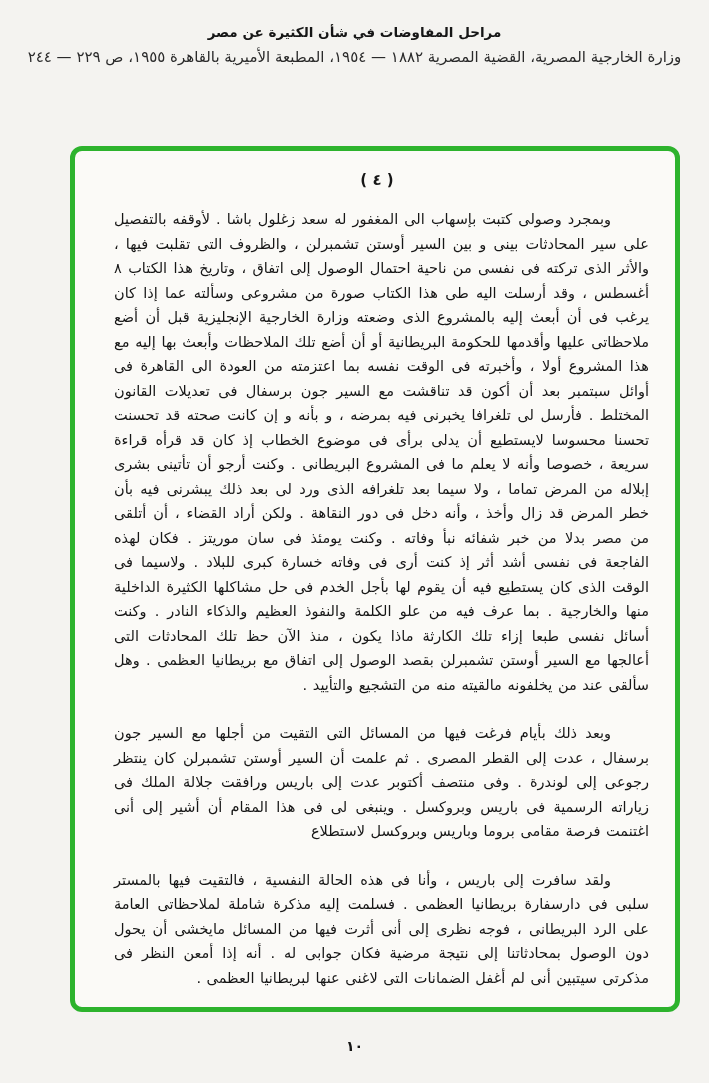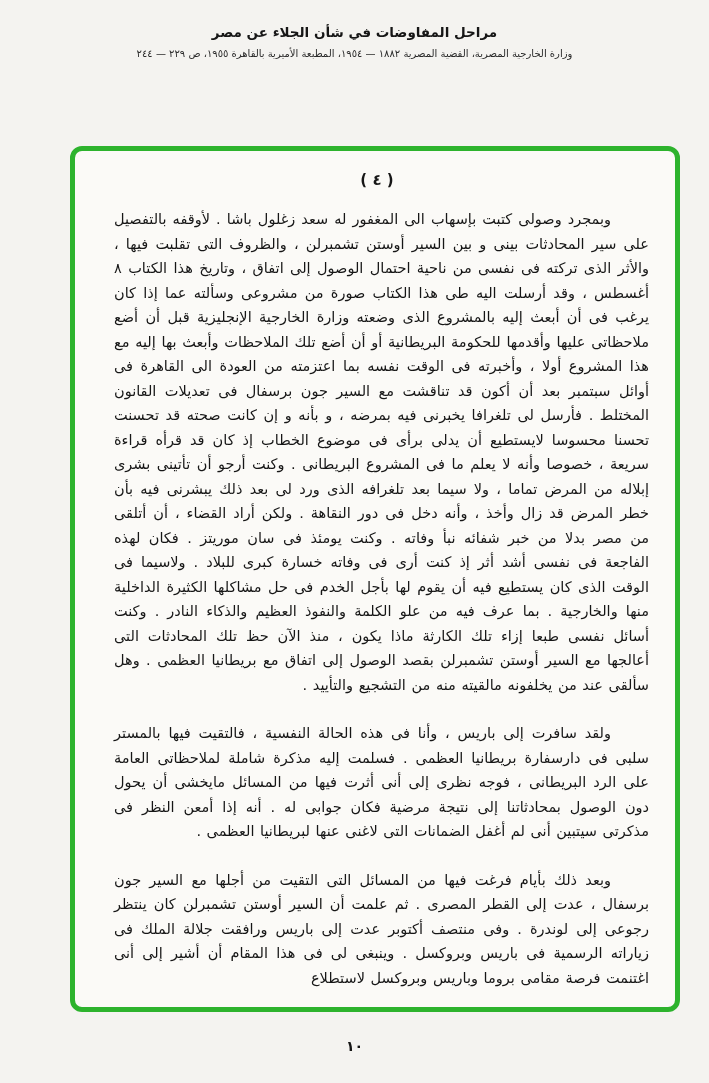--- a/index.html
+++ b/index.html
@@ -27,21 +27,21 @@
     font-size: 13.5px;
     font-weight: bold;
     letter-spacing: 0.5px;
   }
   .doc-subtitle {
     font-size: 12.5px;
     font-weight: bold;
     margin-top: 9px;
   }
   .doc-source {
-    font-size: 10px;
+    font-size: 15px;
     margin-top: 8px;
     color: #2a2a2a;
   }
   .content-frame {
     position: absolute;
     left: 70px;
     top: 146px;
     width: 610px;
     height: 866px;
     box-sizing: border-box;
@@ -76,26 +76,26 @@
     text-align: center;
     font-size: 14px;
     font-weight: bold;
     direction: rtl;
   }
 </style>
 </head>
 <body>
 
 <header class="page-header">
-  <div class="doc-title">مراحل المفاوضات في شأن الجلاء عن مصر</div>
+  <div class="doc-title">مراحل المفاوضات في شأن الكثيرة عن مصر</div>
   <div class="doc-source">وزارة الخارجية المصرية، القضية المصرية ١٨٨٢ — ١٩٥٤، المطبعة الأميرية بالقاهرة ١٩٥٥، ص ٢٢٩ — ٢٤٤</div>
 </header>
 
 <section class="content-frame" style="border-color: rgb(45, 179, 45); background: rgb(251, 250, 247);">
   <div class="section-number">( ٤ )</div>
   <div class="body-text">
     <p>وبمجرد وصولى كتبت بإسهاب الى المغفور له سعد زغلول باشا . لأوقفه بالتفصيل على سير المحادثات بينى و بين السير أوستن تشمبرلن ، والظروف التى تقلبت فيها ، والأثر الذى تركته فى نفسى من ناحية احتمال الوصول إلى اتفاق ، وتاريخ هذا الكتاب ٨ أغسطس ، وقد أرسلت اليه طى هذا الكتاب صورة من مشروعى وسألته عما إذا كان يرغب فى أن أبعث إليه بالمشروع الذى وضعته وزارة الخارجية الإنجليزية قبل أن أضع ملاحظاتى عليها وأقدمها للحكومة البريطانية أو أن أضع تلك الملاحظات وأبعث بها إليه مع هذا المشروع أولا ، وأخبرته فى الوقت نفسه بما اعتزمته من العودة الى القاهرة فى أوائل سبتمبر بعد أن أكون قد تناقشت مع السير جون برسفال فى تعديلات القانون المختلط . فأرسل لى تلغرافا يخبرنى فيه بمرضه ، و بأنه و إن كانت صحته قد تحسنت تحسنا محسوسا لايستطيع أن يدلى برأى فى موضوع الخطاب إذ كان قد قرأه قراءة سريعة ، خصوصا وأنه لا يعلم ما فى المشروع البريطانى . وكنت أرجو أن تأتينى بشرى إبلاله من المرض تماما ، ولا سيما بعد تلغرافه الذى ورد لى بعد ذلك يبشرنى فيه بأن خطر المرض قد زال وأخذ ، وأنه دخل فى دور النقاهة . ولكن أراد القضاء ، أن أتلقى من مصر بدلا من خبر شفائه نبأ وفاته . وكنت يومئذ فى سان موريتز . فكان لهذه الفاجعة فى نفسى أشد أثر إذ كنت أرى فى وفاته خسارة كبرى للبلاد . ولاسيما فى الوقت الذى كان يستطيع فيه أن يقوم لها بأجل الخدم فى حل مشاكلها الكثيرة الداخلية منها والخارجية . بما عرف فيه من علو الكلمة والنفوذ العظيم والذكاء النادر . وكنت أسائل نفسى طبعا إزاء تلك الكارثة ماذا يكون ، منذ الآن حظ تلك المحادثات التى أعالجها مع السير أوستن تشمبرلن بقصد الوصول إلى اتفاق مع بريطانيا العظمى . وهل سألقى عند من يخلفونه مالقيته منه من التشجيع والتأييد .</p>
+    <p>وبعد ذلك بأيام فرغت فيها من المسائل التى التقيت من أجلها مع السير جون برسفال ، عدت إلى القطر المصرى . ثم علمت أن السير أوستن تشمبرلن كان ينتظر رجوعى إلى لوندرة . وفى منتصف أكتوبر عدت إلى باريس ورافقت جلالة الملك فى زياراته الرسمية فى باريس وبروكسل . وينبغى لى فى هذا المقام أن أشير إلى أنى اغتنمت فرصة مقامى بروما وباريس وبروكسل لاستطلاع</p>
     <p>ولقد سافرت إلى باريس ، وأنا فى هذه الحالة النفسية ، فالتقيت فيها بالمستر سلبى فى دارسفارة بريطانيا العظمى . فسلمت إليه مذكرة شاملة لملاحظاتى العامة على الرد البريطانى ، فوجه نظرى إلى أنى أثرت فيها من المسائل مايخشى أن يحول دون الوصول بمحادثاتنا إلى نتيجة مرضية فكان جوابى له . أنه إذا أمعن النظر فى مذكرتى سيتبين أنى لم أغفل الضمانات التى لاغنى عنها لبريطانيا العظمى .</p>
-    <p>وبعد ذلك بأيام فرغت فيها من المسائل التى التقيت من أجلها مع السير جون برسفال ، عدت إلى القطر المصرى . ثم علمت أن السير أوستن تشمبرلن كان ينتظر رجوعى إلى لوندرة . وفى منتصف أكتوبر عدت إلى باريس ورافقت جلالة الملك فى زياراته الرسمية فى باريس وبروكسل . وينبغى لى فى هذا المقام أن أشير إلى أنى اغتنمت فرصة مقامى بروما وباريس وبروكسل لاستطلاع</p>
   </div>
 </section>
 
 <div class="page-number">١٠</div>
 
 </body></html>

